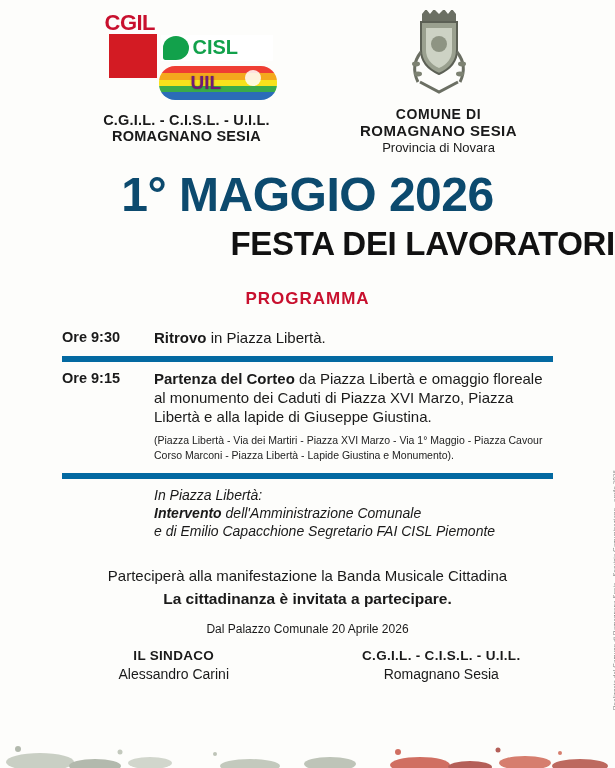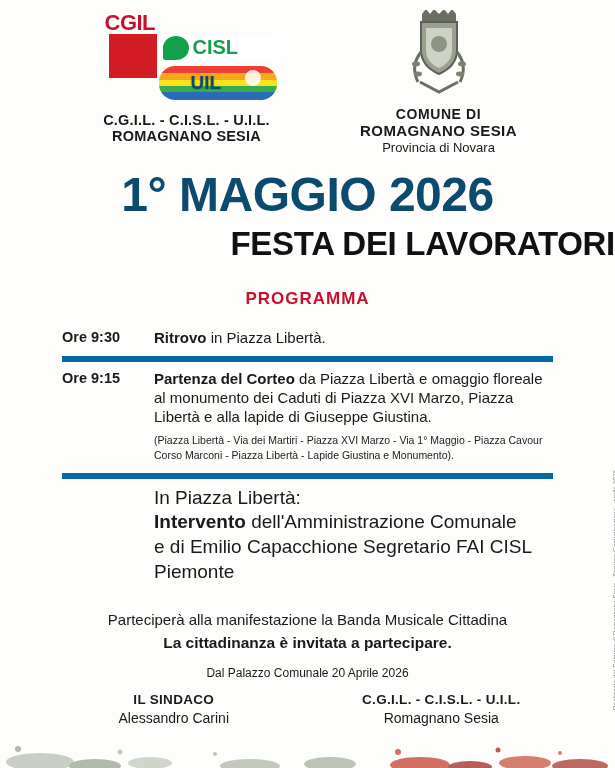--- a/index.html
+++ b/index.html
@@ -97,21 +97,21 @@
       #f7e21c 42%, #f7e21c 58%,
       #3aab4a 58%, #3aab4a 76%,
       #2b6cb8 76%, #2b6cb8 100%);
   }
   .uil-text {
     position: absolute;
     left: 104px;
     top: 64px;
     font-weight: bold;
     font-size: 19px;
-    color: #0c4a6e;
+    color: #701a75;
     text-shadow: 0 0 2px rgba(0,0,0,.35);
   }
   .uil-dot {
     position: absolute;
     left: 158px;
     top: 62px;
     width: 16px;
     height: 16px;
     border-radius: 50%;
     background: #ffffff;
@@ -208,21 +208,21 @@
     font-size: 15px;
     line-height: 1.27;
   }
   .pbody b { font-weight: bold; }
   .paren {
     font-size: 10.5px;
     line-height: 1.45;
     margin-top: 7px;
     color: #222;
   }
-  .prow-note .pbody { font-size: 19px; line-height: 1.3; }
+  .prow-note .pbody { font-size: 14px; line-height: 1.3; font-style: italic; }
 
   
   .partecipa {
     text-align: center;
     font-size: 15px;
     margin-top: 18px;
   }
   .partecipa b { font-weight: normal; }
   .invito {
     text-align: center;

